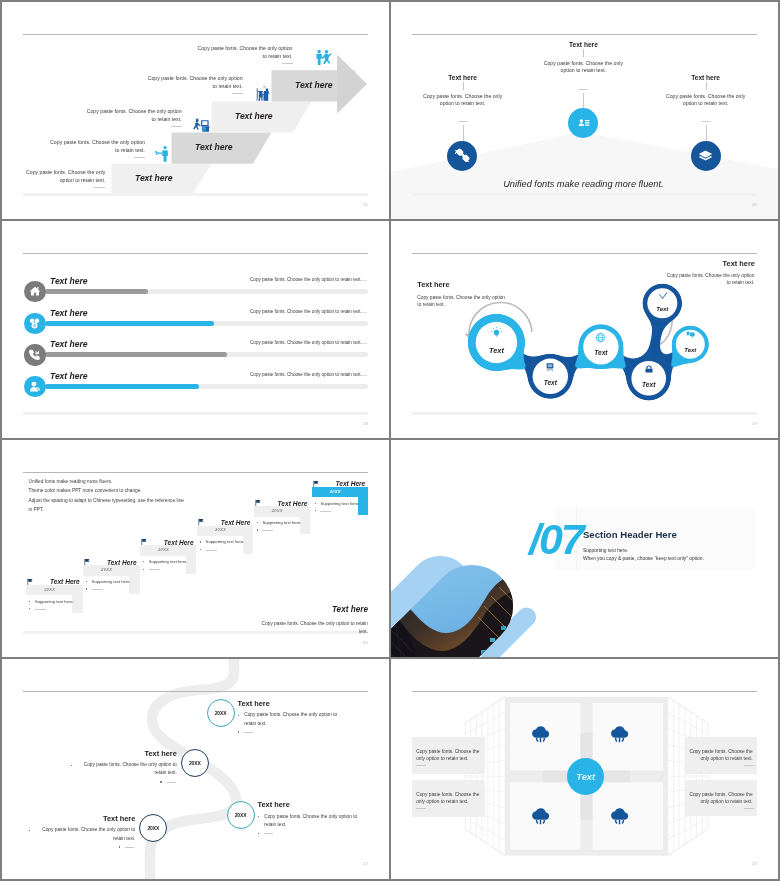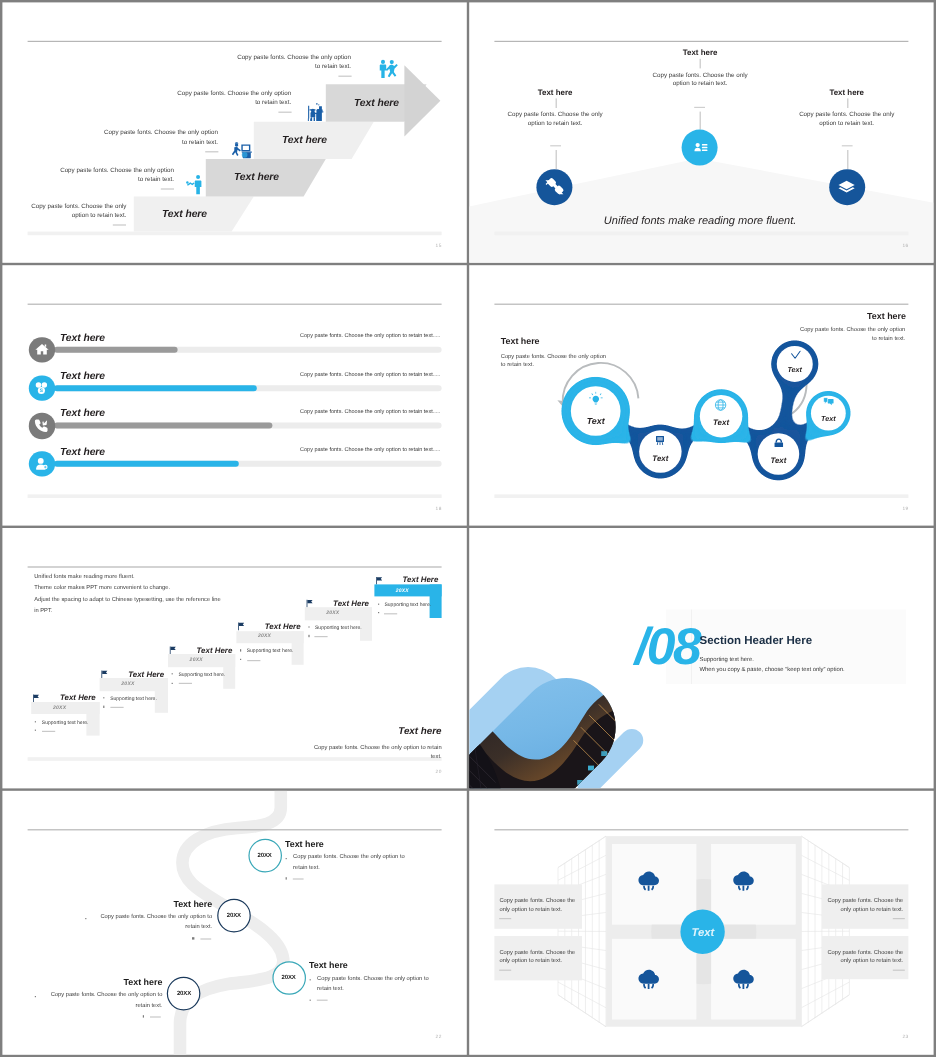--- a/index.html
+++ b/index.html
@@ -563,21 +563,21 @@
       <circle cx="104" cy="234" r="1.1" fill="#49c4e8"></circle>
       <rect x="99" y="198" width="5" height="4" fill="#43bde2" opacity="0.9"></rect>
       <rect x="90" y="210" width="5" height="4" fill="#43bde2" opacity="0.8"></rect>
       <rect x="110" y="186" width="5" height="4" fill="#43bde2" opacity="0.8"></rect>
     </g>
 
     <rect x="164" y="68" width="200" height="62" fill="#fbfbfb"></rect>
     <rect x="185" y="68" width="0.7" height="62" fill="#eeeeee"></rect>
   </svg>
 
-  <div class="num" style="left:138px;top:82px;font-size:43px;line-height:34px;">/08</div>
+  <div class="num" style="left:138px;top:82px;font-size:43px;line-height:34px;">/07</div>
   <div class="sh" style="left:191.9px;top:88.8px;">Section Header Here</div>
   <div class="ss" style="left:191.9px;top:107.5px;">Supporting text here.</div>
   <div class="ss" style="left:191.9px;top:115.8px;">When you copy &amp; paste, choose “keep text only” option.</div>
 </div>
 
 <div class="slide s7" style="left:2px;top:659px;width:387px;height:220px;">
   <svg width="387" height="220" viewBox="0 0 387 220" style="position:absolute;left:0;top:0;">
     <path d="M232 -16 L232 14
              C 232 28 214 30 196 31
              C 168 33 150 44 150 60

